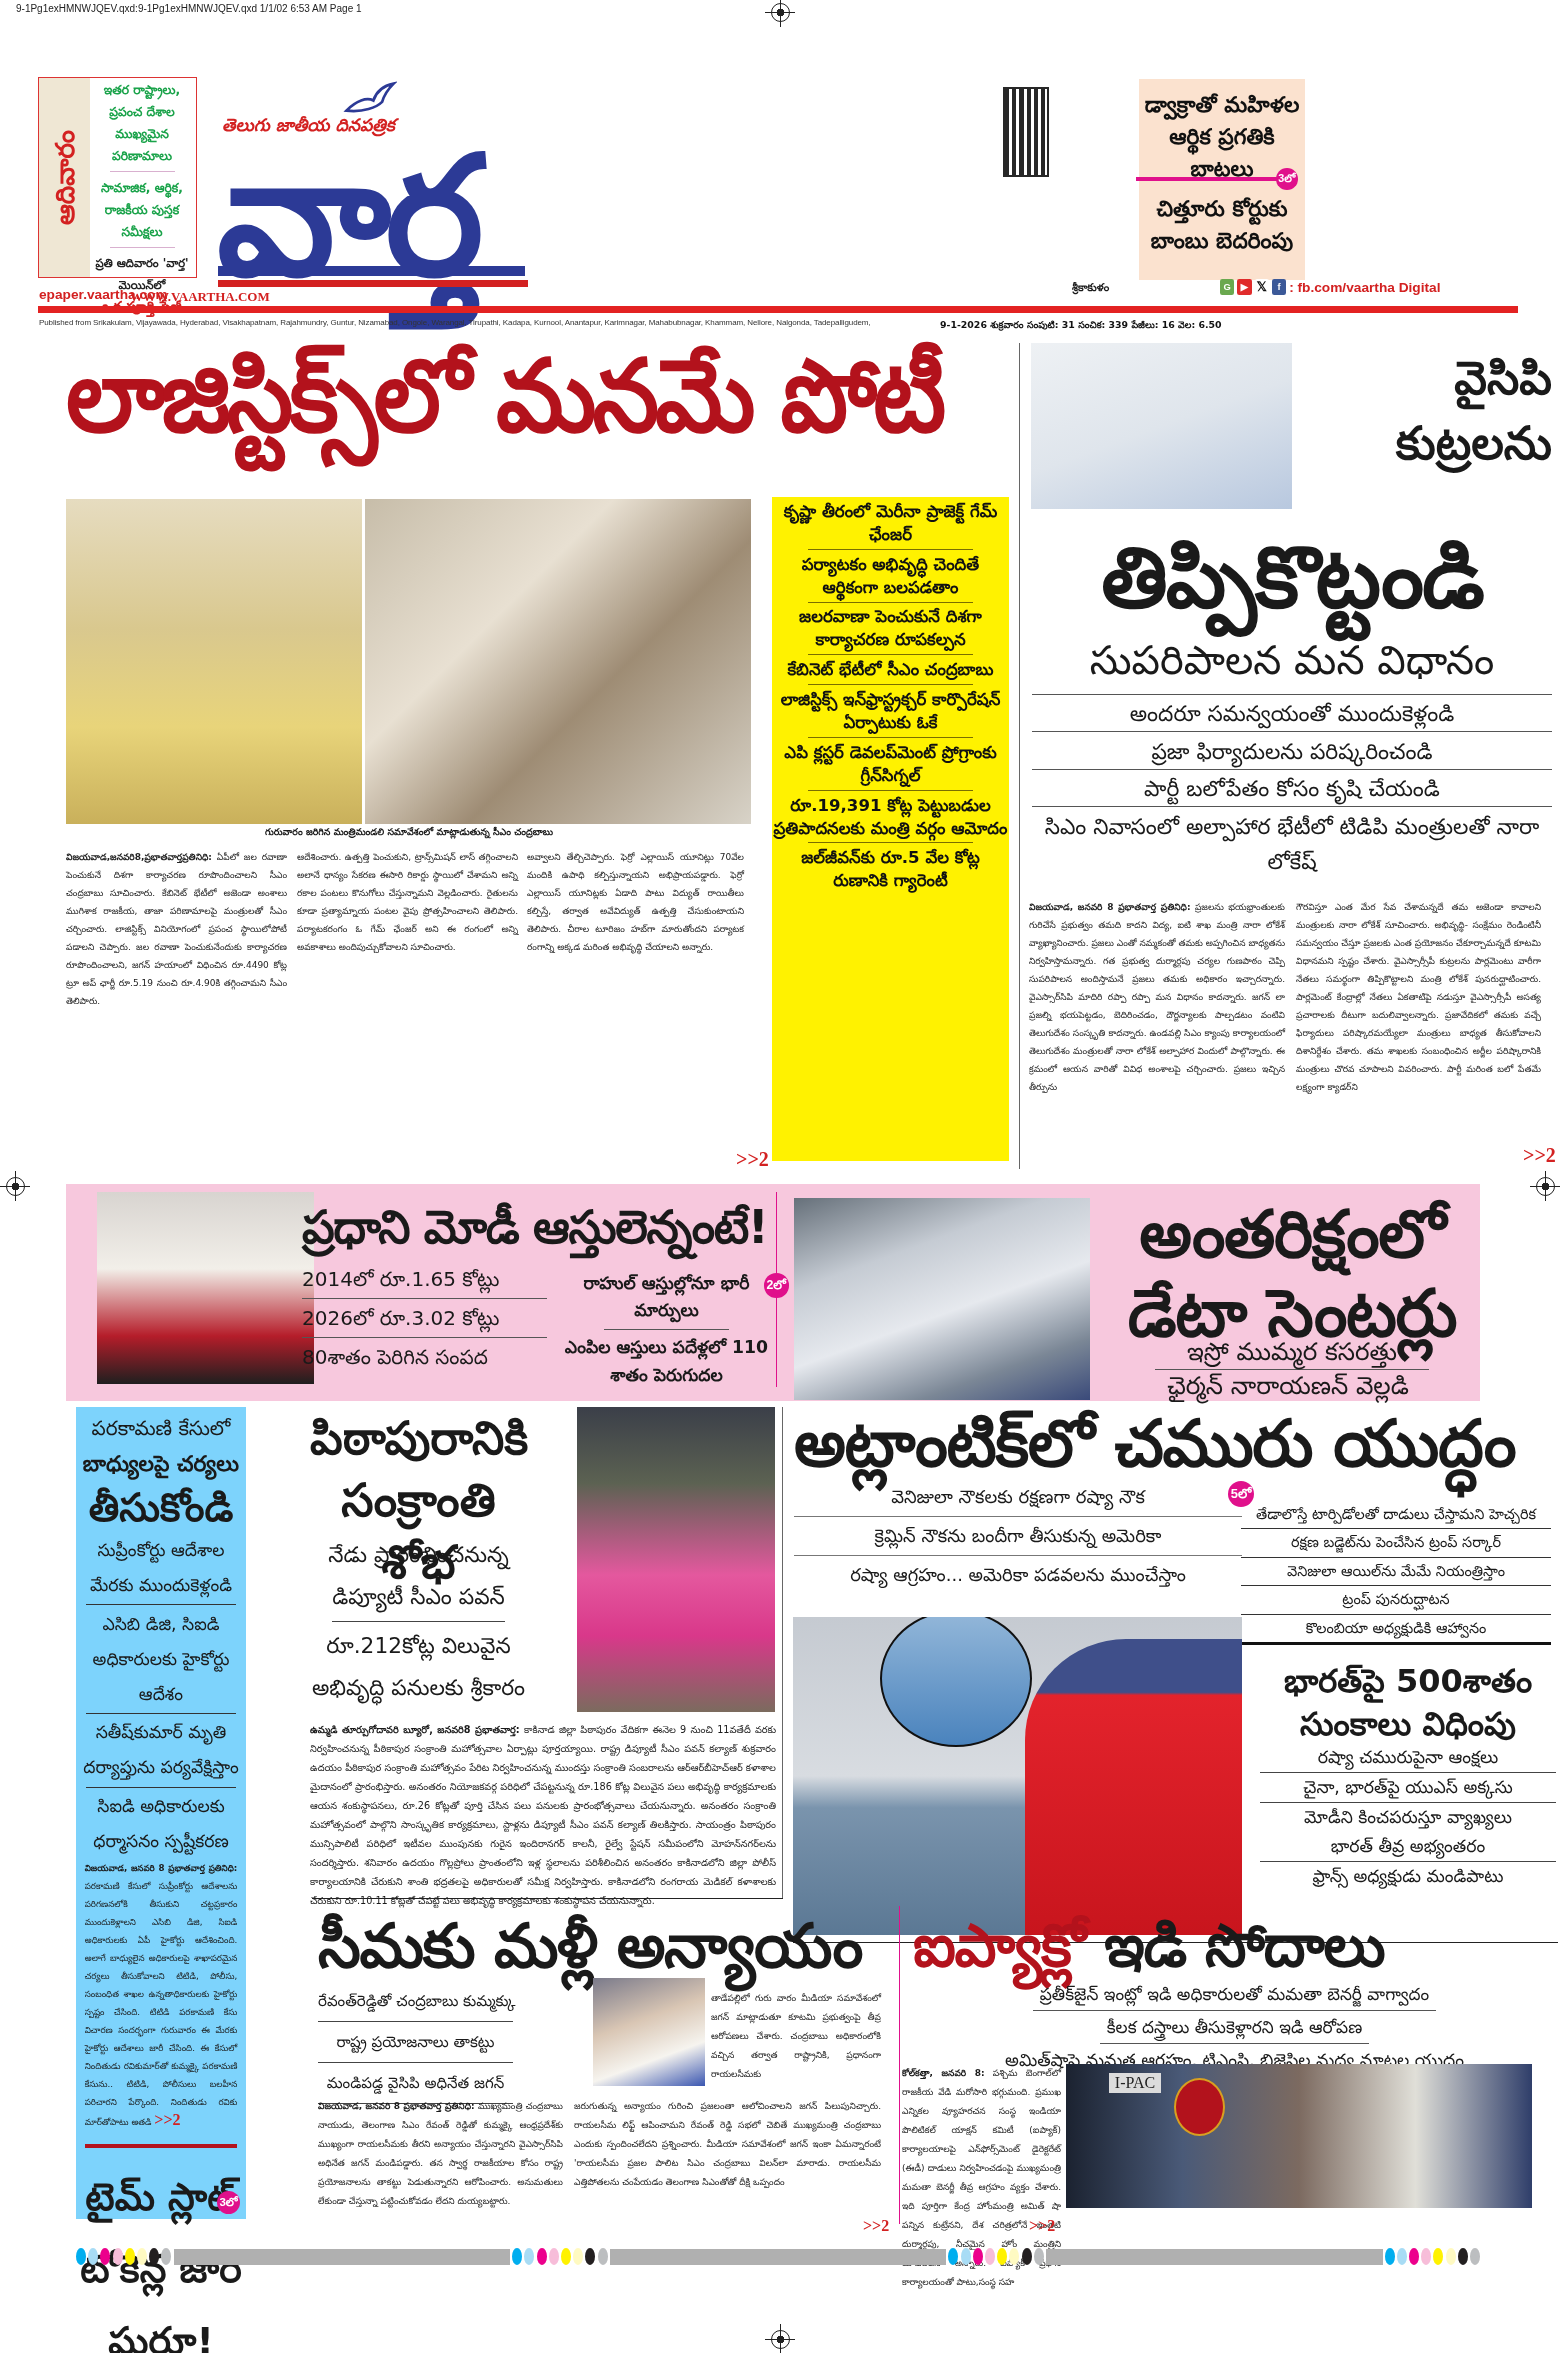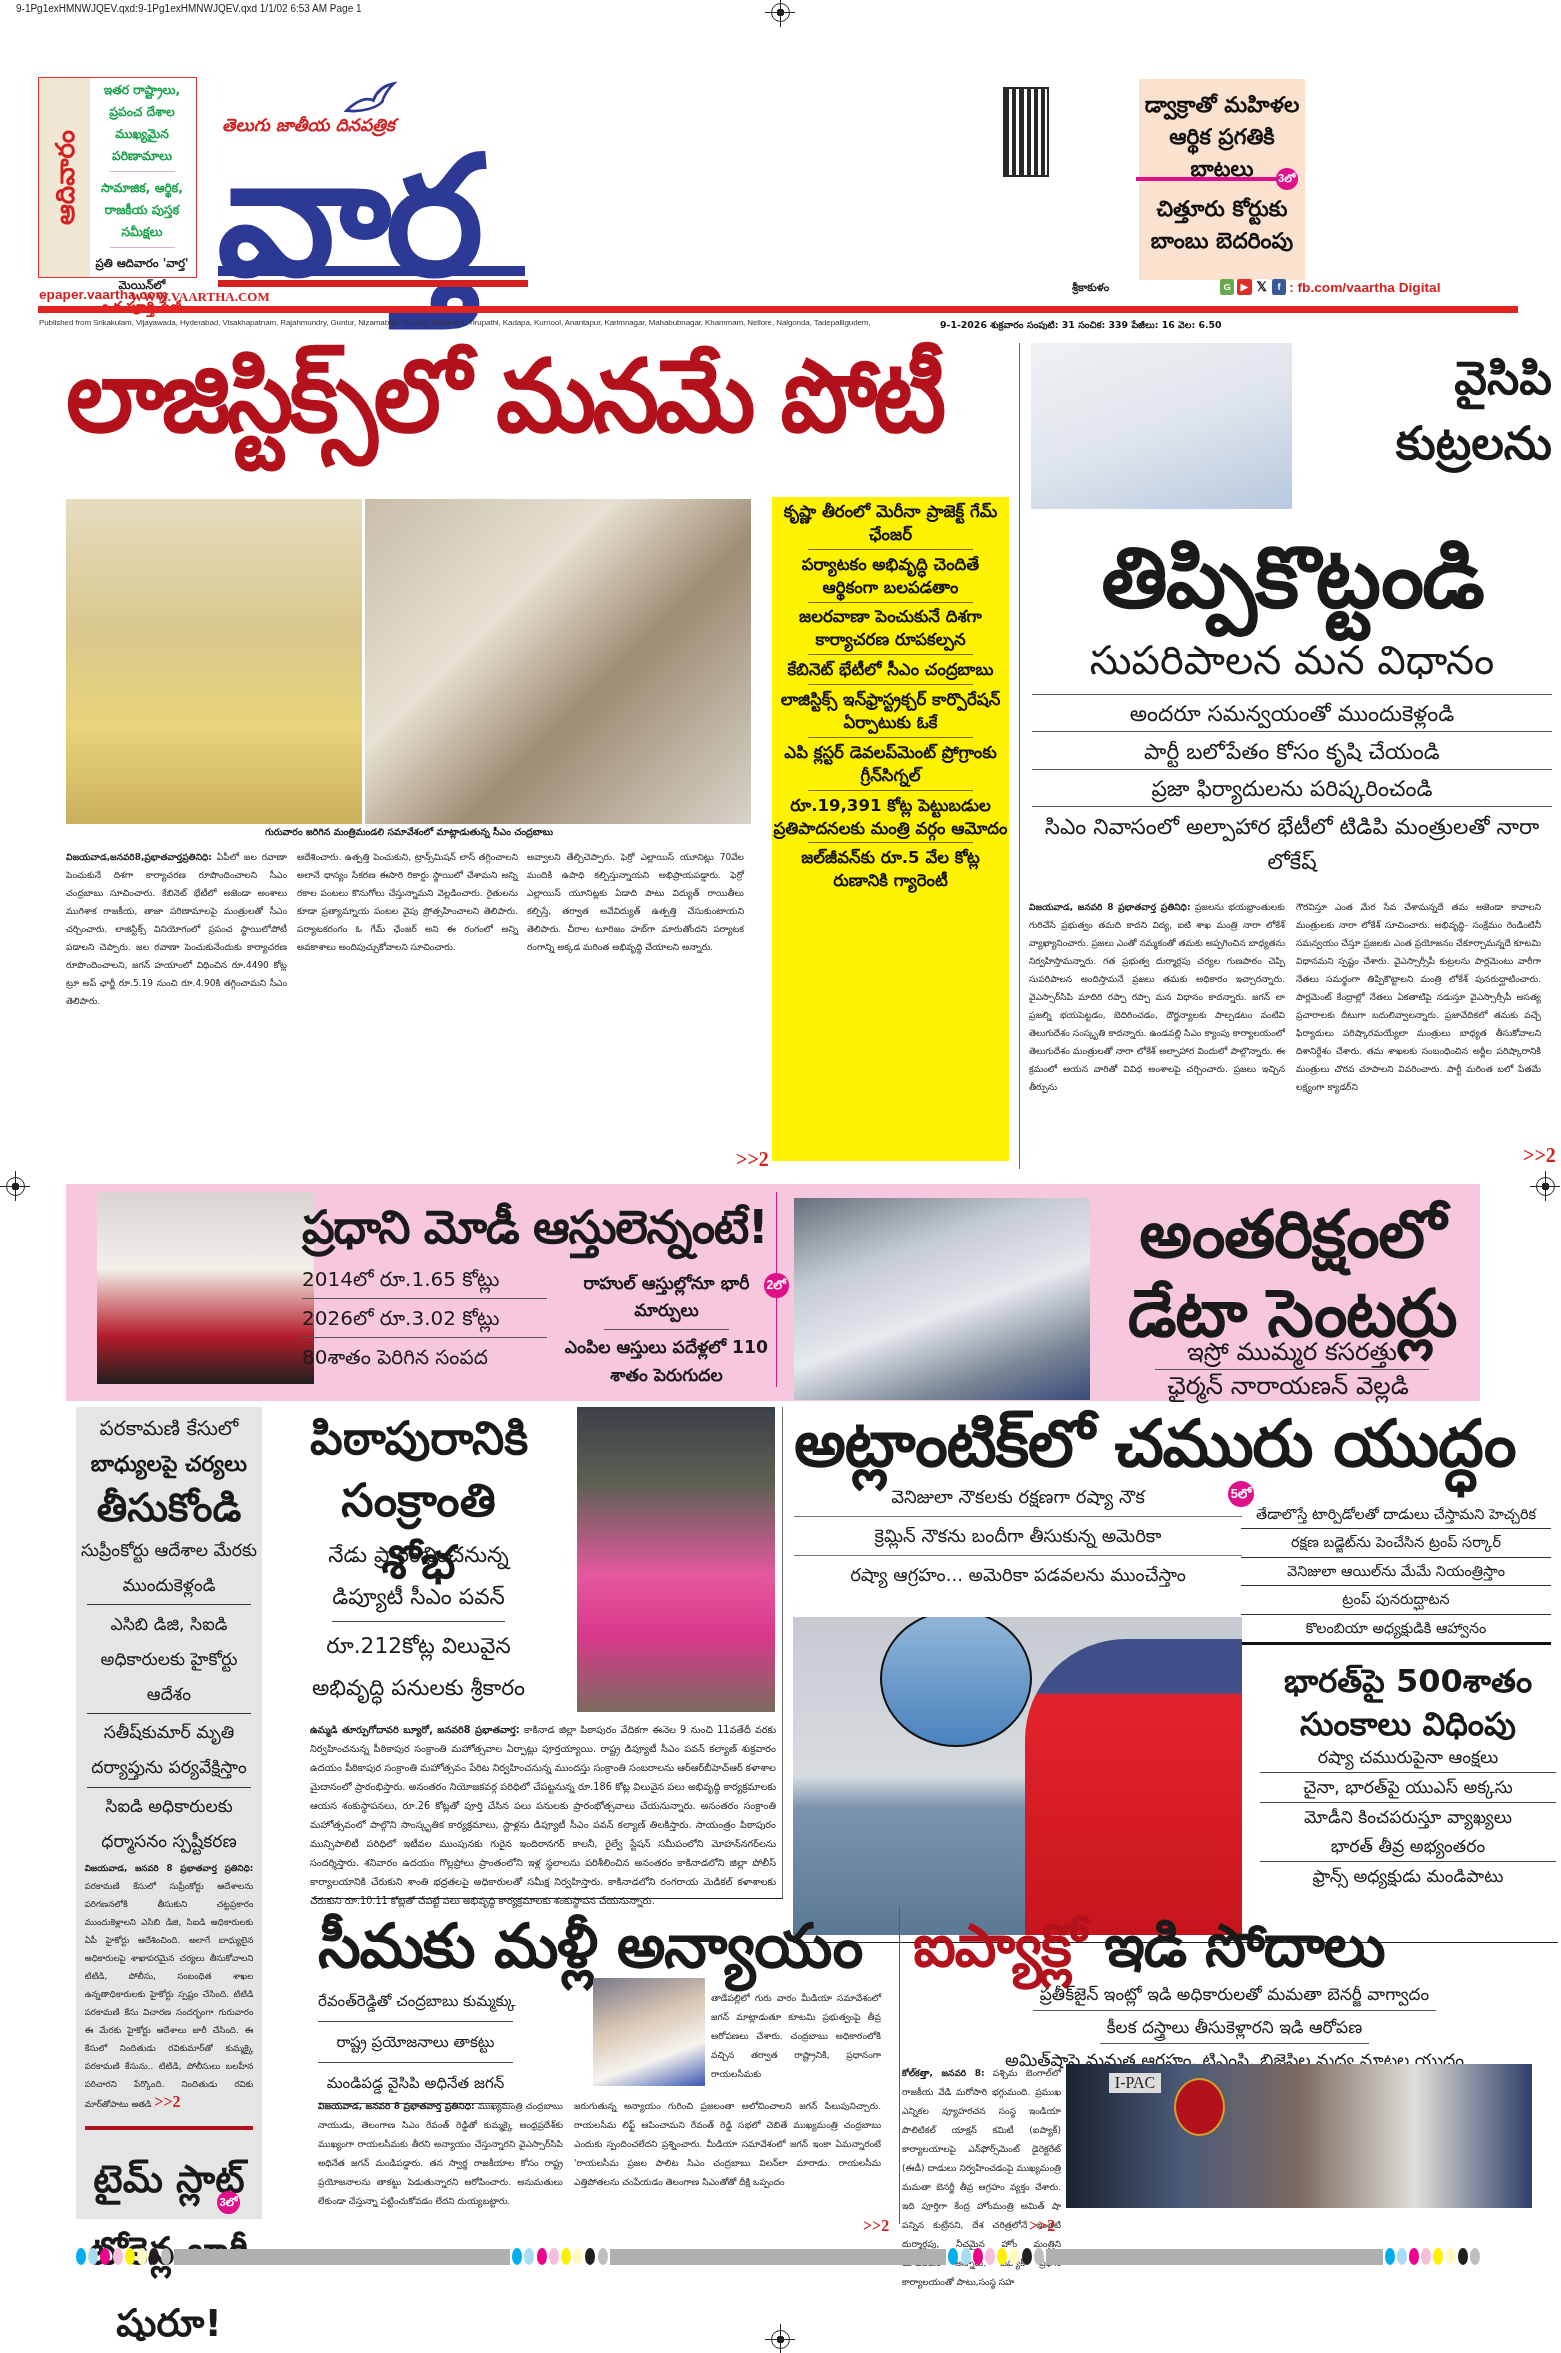--- a/index.html
+++ b/index.html
@@ -63,21 +63,21 @@
 .ph-modi{left:97px;top:1192px;width:217px;height:192px;background:linear-gradient(180deg,#d8d4d0,#f2efe9 40%,#b51d2a 75%,#1f1f1f)}
 .modi-h{left:302px;top:1198px;width:476px;font-weight:bold;font-size:46px;line-height:58px;white-space:nowrap;letter-spacing:-1.4px}
 .modi-l{font-size:20px;line-height:38px;border-bottom:1.4px solid #555;white-space:nowrap}
 .modi-r{font-size:17.3px;font-weight:bold;text-align:center;line-height:27.4px}
 .pink-arrow{left:776px;top:1192px;width:1.4px;height:195px;background:#e0108b}
 .ph-space{left:794px;top:1198px;width:296px;height:202px;background:linear-gradient(160deg,#66707a,#c5cbd3 30%,#e6e9ee 55%,#7b8796 80%,#3a4a7a)}
 .space-h{left:1097px;top:1195px;width:390px;text-align:center;font-size:66px;line-height:79px;font-weight:bold;letter-spacing:-1.4px}
 .space-s1{left:1155px;top:1334px;width:274px;text-align:center;font-size:24.5px;border-bottom:1.4px solid #555;line-height:35px}
 .space-s2{left:1133px;top:1371px;width:310px;text-align:center;font-size:24.5px;line-height:29px}
 
-.lilac{left:76px;top:1407px;width:186px;height:812px;background:#e5e5e5}
+.lilac{left:76px;top:1407px;width:170px;height:812px;background:#7dd3fc}
 .lil-h{text-align:center;font-size:20px;line-height:36px}
 .lil-big{text-align:center;font-weight:bold;font-size:39px;line-height:51px}
 .lil-s{text-align:center;font-size:17.3px;line-height:35px}
 .lil-hr{border:0;border-top:1.4px solid #333;width:88%;margin:1.4px auto}
 .lil-body{font-size:8.7px;line-height:18px;text-align:justify;padding:0 8.7px}
 .lil-red{height:3.6px;background:#b3121c;margin:13px 8.7px}
 .lil-time{text-align:center;font-weight:bold;font-size:38px;line-height:72px}
 
 .pit-h{left:310px;top:1407px;width:217px;text-align:center;font-weight:bold;font-size:46px;line-height:62px;white-space:nowrap}
 .pit-s{left:310px;top:1534px;width:217px;text-align:center;font-size:21.7px;line-height:42px}
@@ -195,22 +195,22 @@
 <div class="abs body col-lead" style="left:527px;width:217px">అవ్వాలని తేల్చిచెప్పారు. ఫెర్రో ఎల్లాయిస్ యూనిట్లు 70వేల మందికి ఉపాధి కల్పిస్తున్నాయని అభిప్రాయపడ్డారు. ఫెర్రో ఎల్లాయిస్ యూనిట్లకు ఏడాది పాటు విద్యుత్ రాయితీలు కల్పిస్తే, తర్వాత అవేవిద్యుత్ ఉత్పత్తి చేసుకుంటాయని తెలిపారు. చీరాల టూరిజం హబ్‌గా మారుతోందని పర్యాటక రంగాన్ని అక్కడ మరింత అభివృద్ధి చేయాలని అన్నారు.</div>
 <a class="abs cont" style="left:736px;top:1148px">&gt;&gt;2</a>
 
 <div class="abs vline" style="left:1019px;top:343px;height:826px"></div>
 <div class="abs photo ph-lokesh"></div>
 <div class="abs r-h1">వైసిపి కుట్రలను</div>
 <div class="abs r-big">తిప్పికొట్టండి</div>
 <div class="abs r-sub">సుపరిపాలన మన విధానం</div>
 <div class="abs r-list">
   <div>అందరూ సమన్వయంతో ముందుకెళ్లండి</div>
+  <div>ప్రజా ఫిర్యాదులను పరిష్కరించండి</div>
   <div>పార్టీ బలోపేతం కోసం కృషి చేయండి</div>
-  <div>ప్రజా ఫిర్యాదులను పరిష్కరించండి</div>
   <div>సిఎం నివాసంలో అల్పాహార భేటీలో టిడిపి మంత్రులతో నారా లోకేష్</div>
 </div>
 <div class="abs body" style="left:1029px;top:898px;width:256px">
   <span class="dateline">విజయవాడ, జనవరి 8 ప్రభాతవార్త ప్రతినిధి:</span>
   <span>ప్రజలను భయభ్రాంతులకు గురిచేసే ప్రభుత్వం తమది కాదని విద్య, ఐటి శాఖ మంత్రి నారా లోకేశ్ వ్యాఖ్యానించారు. ప్రజలు ఎంతో నమ్మకంతో తమకు అప్పగించిన బాధ్యతను నిర్వహిస్తామన్నారు. గత ప్రభుత్వ దుర్మార్గపు చర్యల గుణపాఠం చెప్పి సుపరిపాలన అందిస్తామనే ప్రజలు తమకు అధికారం ఇచ్చారన్నారు. వైఎస్సార్‌సిపి మాదిరి రప్పా రప్పా మన విధానం కాదన్నారు. జగన్ లా ప్రజల్ని భయపెట్టడం, బెదిరించడం, దౌర్జన్యాలకు పాల్పడటం వంటివి తెలుగుదేశం సంస్కృతి కాదన్నారు. ఉండవల్లి సిఎం క్యాంపు కార్యాలయంలో తెలుగుదేశం మంత్రులతో నారా లోకేశ్ అల్పాహార విందులో పాల్గొన్నారు. ఈ క్రమంలో ఆయన వారితో వివిధ అంశాలపై చర్చించారు. ప్రజలు ఇచ్చిన తీర్పును</span>
 </div>
 <div class="abs body" style="left:1296px;top:898px;width:245px">గౌరవిస్తూ ఎంత మేర సేవ చేశామన్నదే తమ అజెండా కావాలని మంత్రులకు నారా లోకేశ్ సూచించారు. అభివృద్ధి- సంక్షేమం రెండింటినీ సమన్వయం చేస్తూ ప్రజలకు ఎంత ప్రయోజనం చేకూర్చామన్నదే కూటమి విధానమని స్పష్టం చేశారు. వైఎస్సార్సీపీ కుట్రలను పార్లమెంటు వారీగా నేతలు సమర్థంగా తిప్పికొట్టాలని మంత్రి లోకేశ్ పునరుద్ఘాటించారు. పార్లమెంట్ కేంద్రాల్లో నేతలు ఏకతాటిపై నడుస్తూ వైఎస్సార్సీపీ అసత్య ప్రచారాలకు దీటుగా బదులివ్వాలన్నారు. ప్రజావేదికలో తమకు వచ్చే ఫిర్యాదులు పరిష్కారమయ్యేలా మంత్రులు బాధ్యత తీసుకోవాలని దిశానిర్దేశం చేశారు. తమ శాఖలకు సంబంధించిన అర్జీల పరిష్కారానికి మంత్రులు చొరవ చూపాలని వివరించారు. పార్టీ మరింత బలో పేతమే లక్ష్యంగా క్యాడర్‌ని</div>
 <a class="abs cont" style="left:1523px;top:1144px">&gt;&gt;2</a>
 
 <div class="abs pink"></div>

